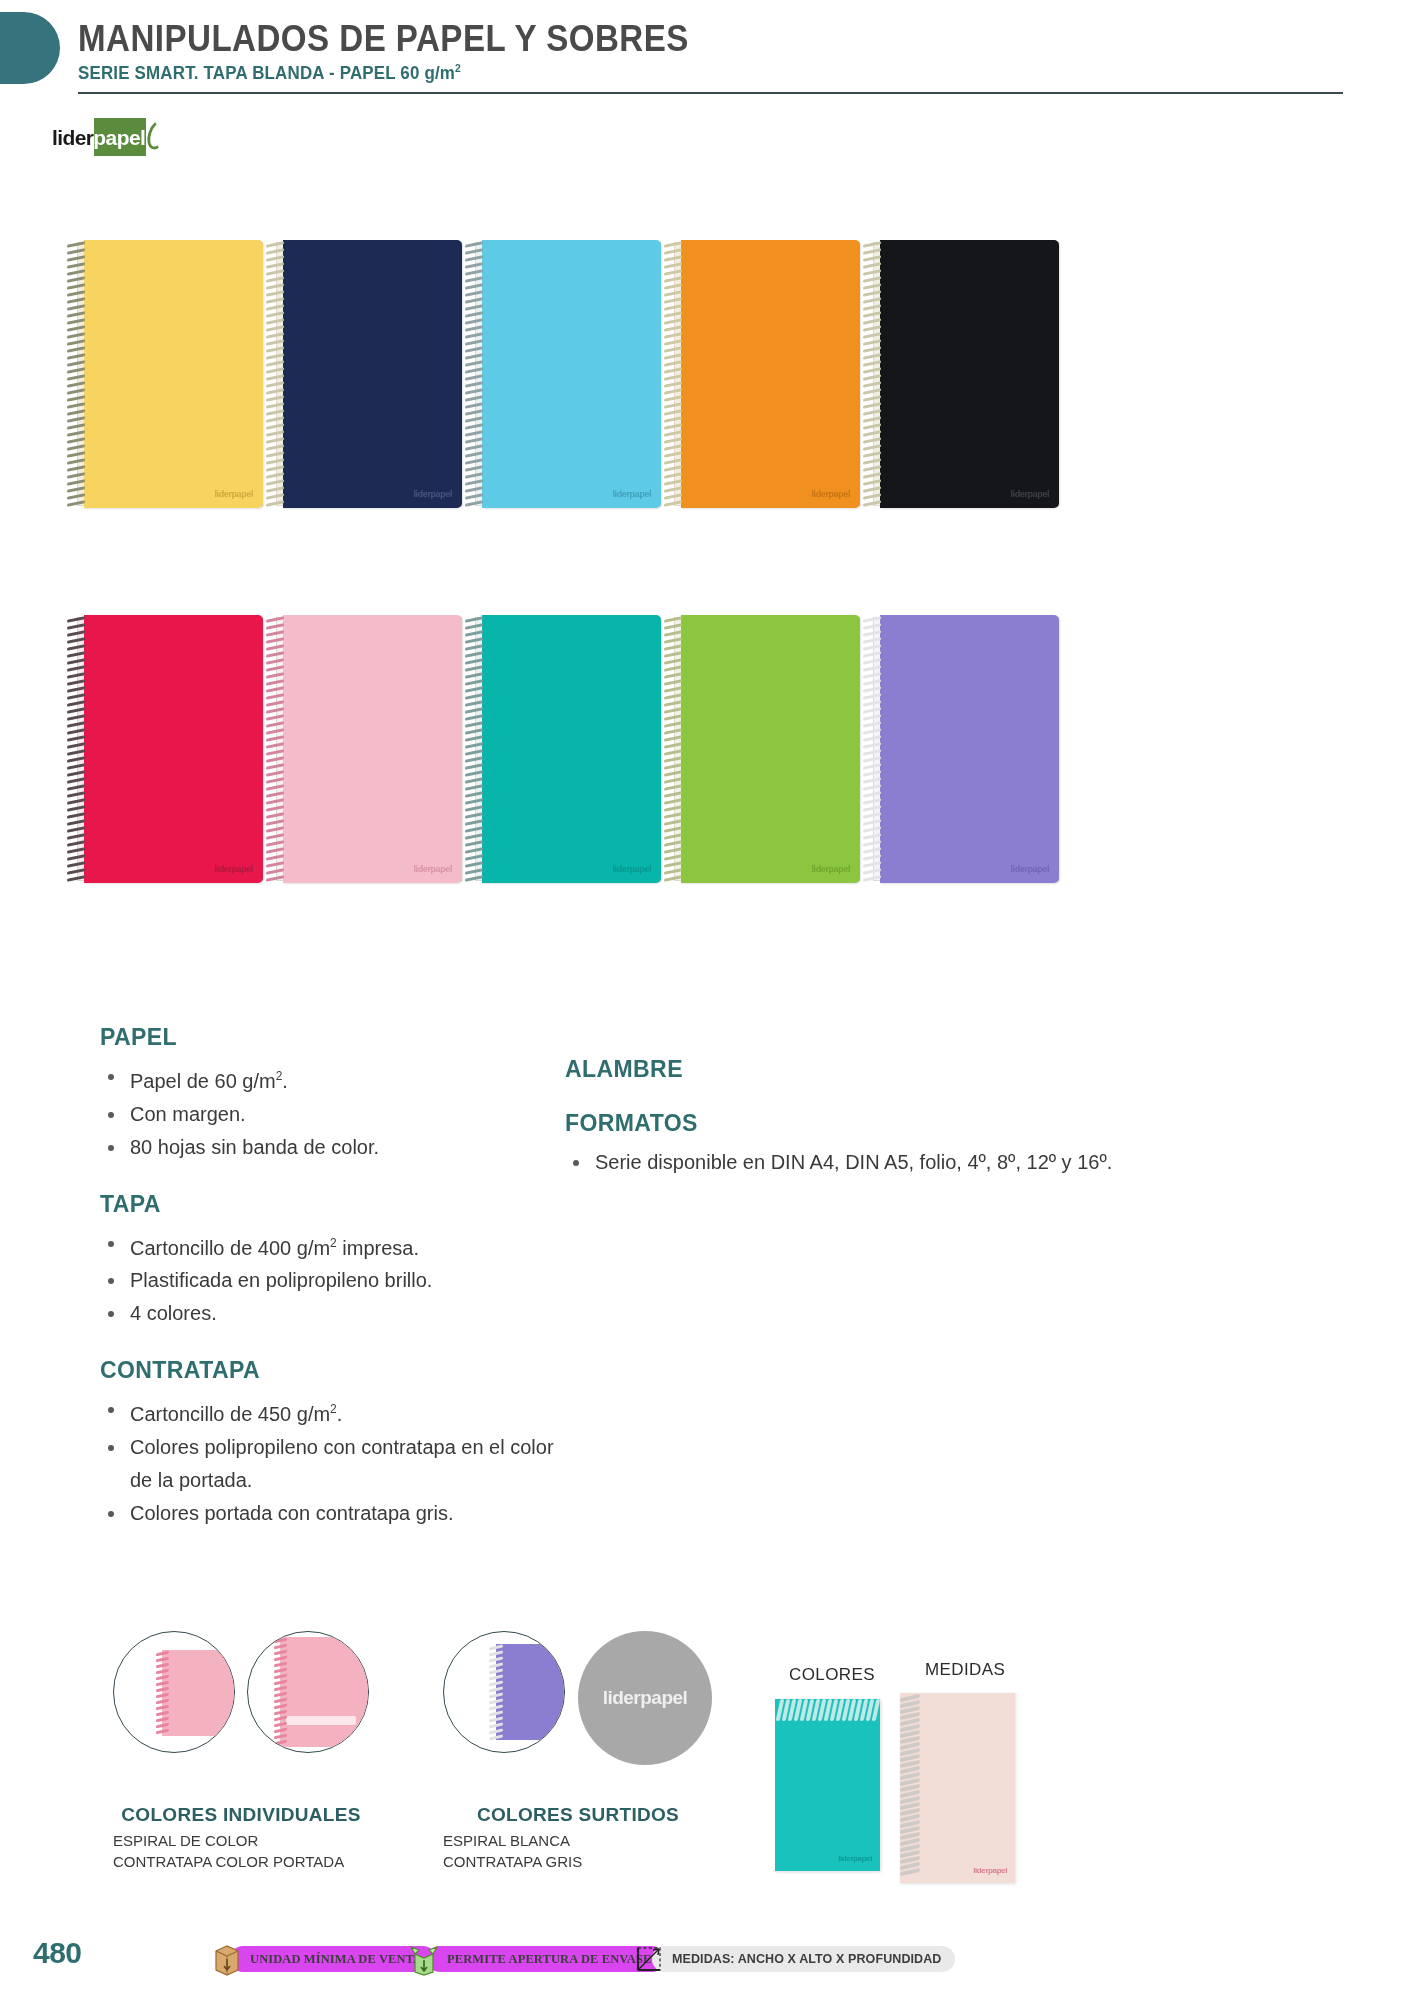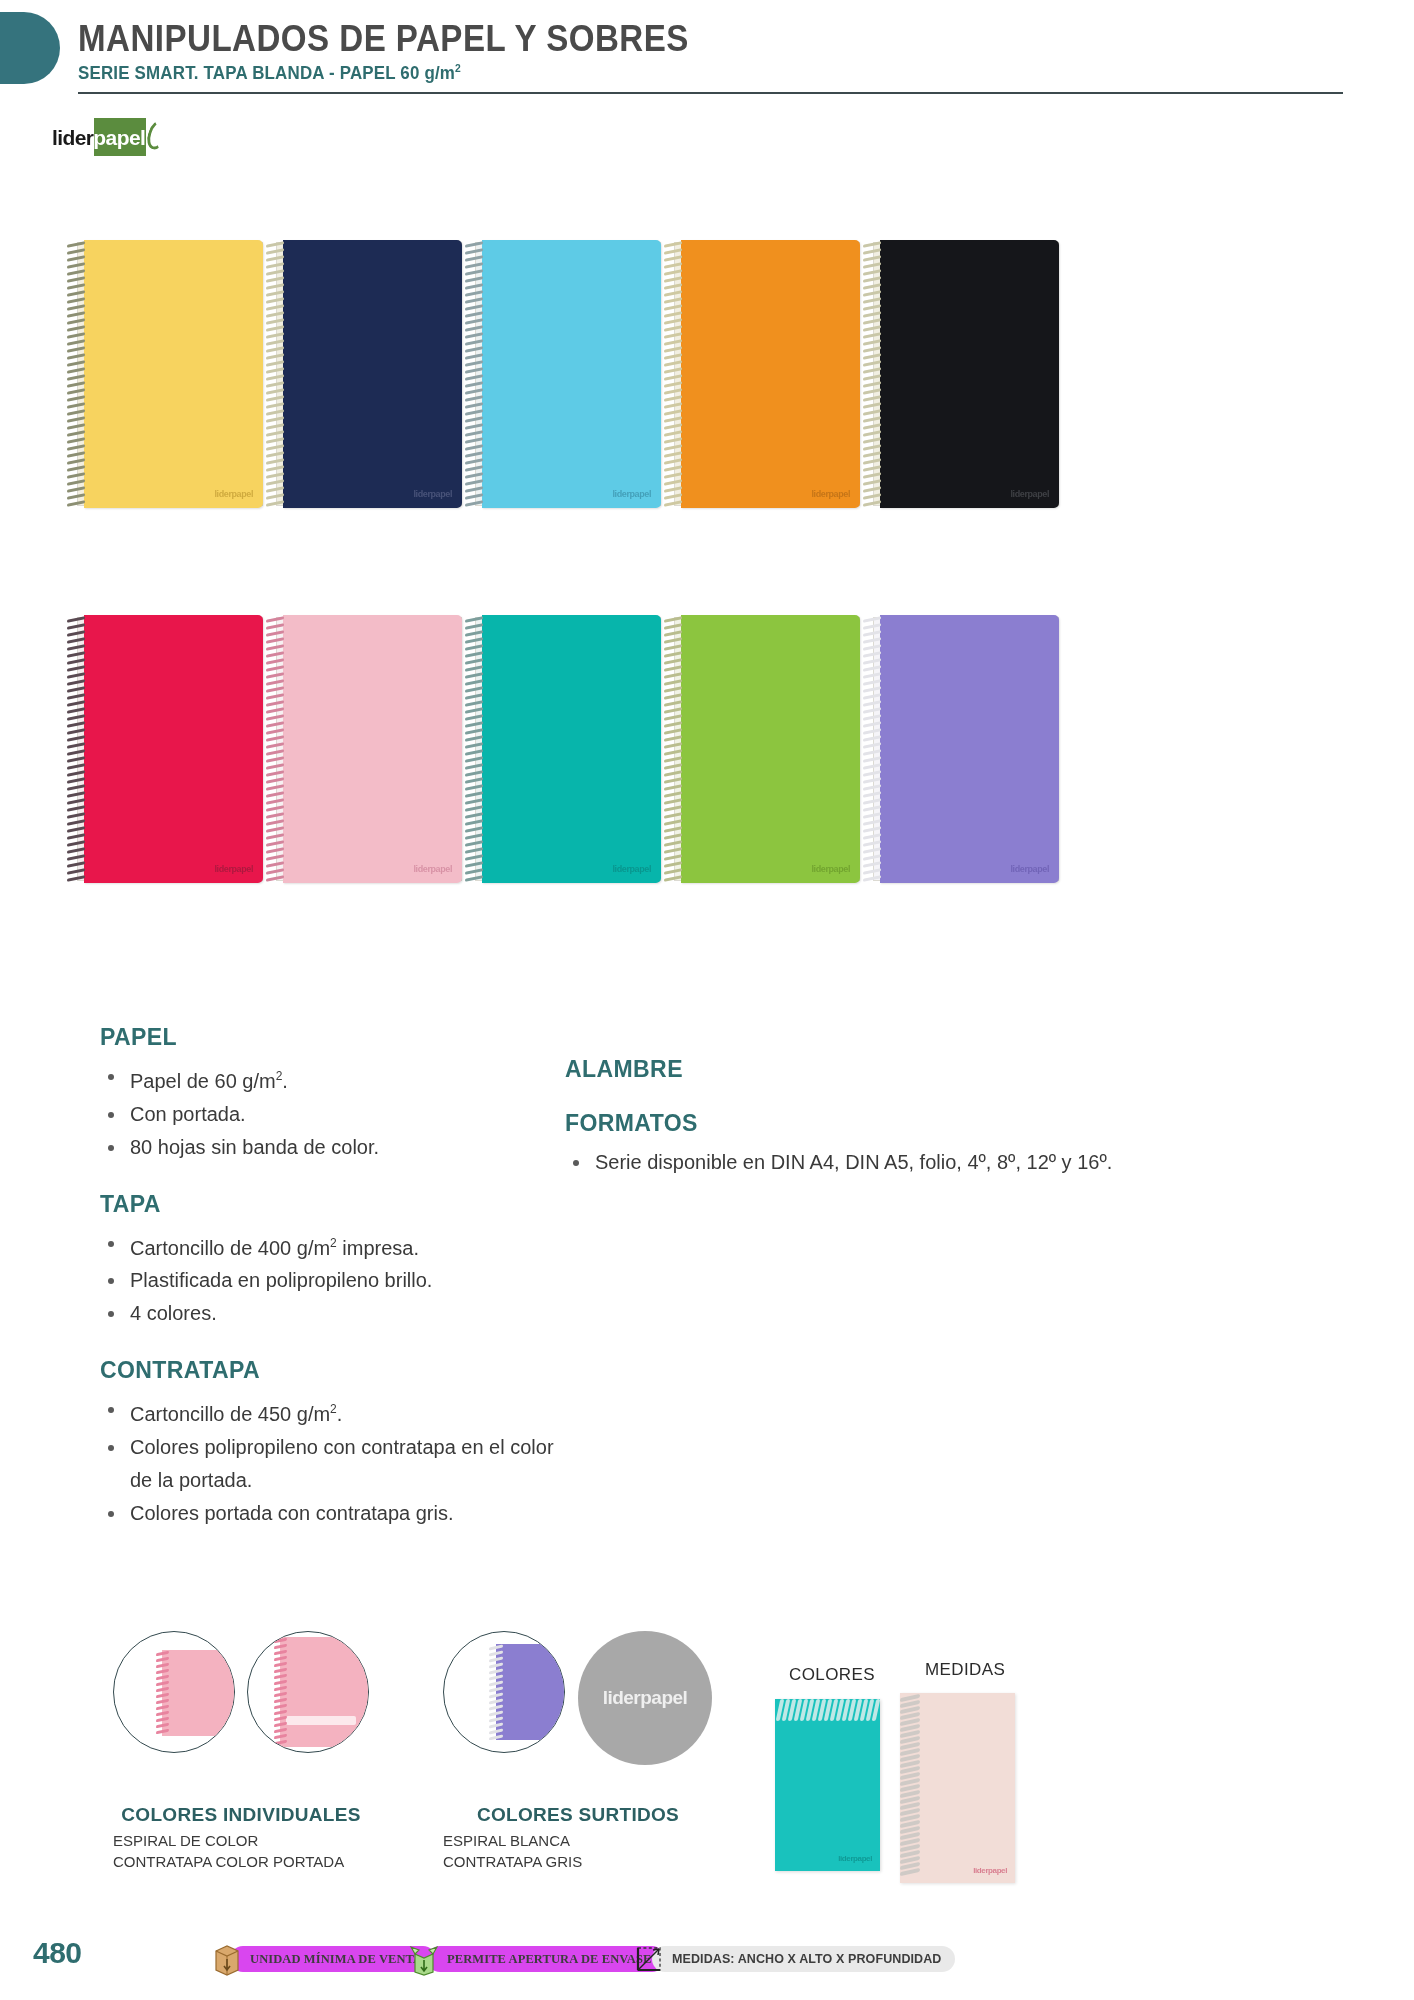--- a/index.html
+++ b/index.html
@@ -633,21 +633,21 @@
           <i style="top: 262px; background: rgb(227, 227, 232); transform: skewY(-11deg);"></i>
         </div>
       </div>
     </div>
 
   <div class="col" id="col-left" style="left:100px; top:1023px; width:470px">
       <div class="sec">
         <div class="sec-h">PAPEL</div>
         <ul class="blist">
           <li><span>Papel de 60 g/m</span><sup>2</sup><span>.</span></li>
-          <li><span>Con portada.</span></li>
+          <li><span>Con margen.</span></li>
           <li><span>80 hojas sin banda de color.</span></li>
         </ul>
       </div>
       <div class="sec">
         <div class="sec-h">TAPA</div>
         <ul class="blist">
           <li><span>Cartoncillo de 400 g/m</span><sup>2</sup><span> impresa.</span></li>
           <li><span>Plastificada en polipropileno brillo.</span></li>
           <li><span>4 colores.</span></li>
         </ul>

